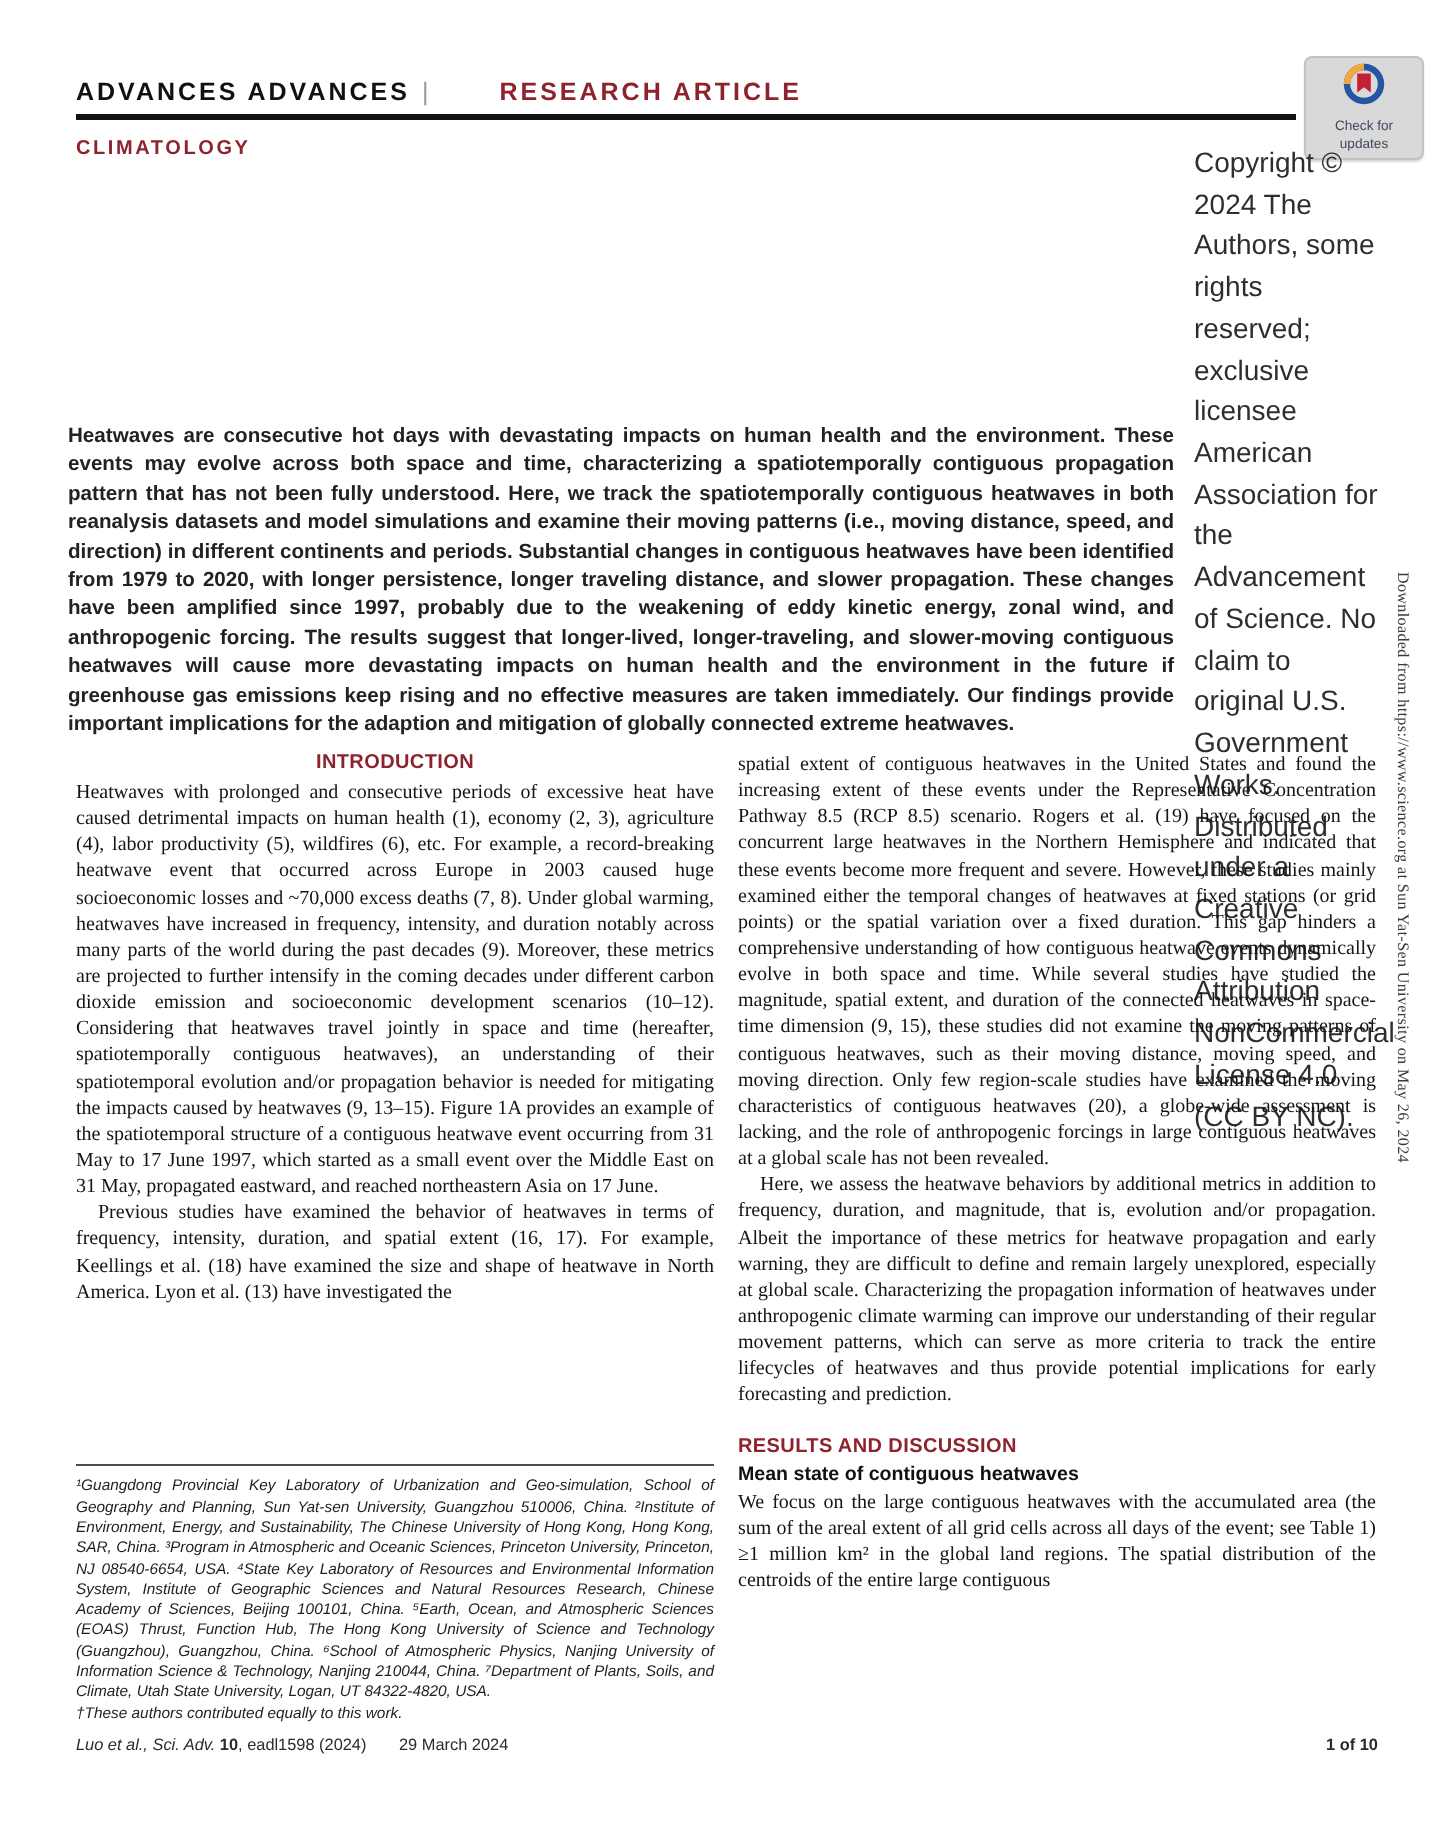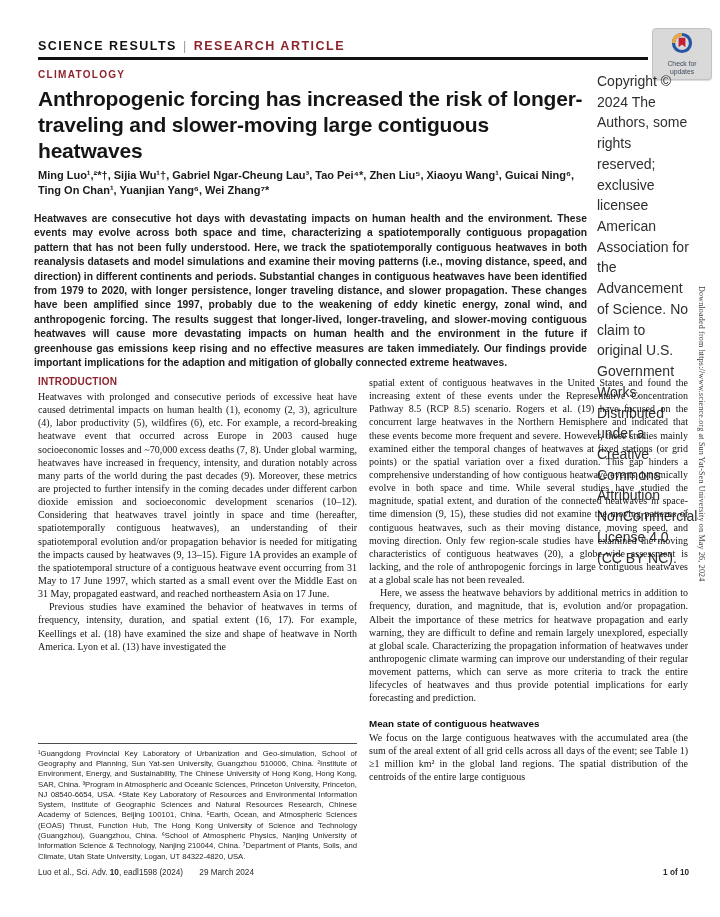--- a/index.html
+++ b/index.html
@@ -15,21 +15,21 @@
     overflow: hidden;
   }
 
   
   .masthead {
     position: absolute; left: 38px; top: 39px;
     font-size: 12.5px; font-weight: bold; letter-spacing: 1.5px;
     color: #111; white-space: nowrap;
   }
   .masthead .sep { color: #999; font-weight: normal; margin: 0 6px; }
-  .masthead .article-type { color: var(--accent); }
+  .masthead .article-type { color: var(--accent); margin-left: 28px; }
   .masthead-rule {
     position: absolute; left: 38px; top: 57px; width: 610px; height: 2.5px;
     background: #111;
   }
 
   
   .badge {
     position: absolute; left: 652px; top: 28px; width: 60px; height: 52px;
     background: #d9d9d9; border: 1px solid #c2c2c2; border-radius: 4px;
     display: flex; flex-direction: column; align-items: center; justify-content: center;
@@ -66,21 +66,21 @@
   .copyright {
     position: absolute; left: 597px; top: 71px; width: 96px;
     font-size: 14px; line-height: 1.48; color: #2e2e2e;
   }
 
   
   .columns {
     position: absolute; left: 38px; top: 376px; width: 651px; height: 486px;
     display: flex; gap: 12px;
   }
-  .col { width: 319px; display: flex; flex-direction: column; }
+  .col { width: 319px; display: flex; flex-direction: column; align-items: center; }
   .section-heading {
     font-family: "Liberation Sans", sans-serif;
     font-size: 10px; font-weight: bold; color: var(--accent);
     letter-spacing: 0.2px; margin-bottom: 3px;
   }
   .sub-heading {
     font-family: "Liberation Sans", sans-serif;
     font-size: 9.8px; font-weight: bold; color: #111; margin-bottom: 2px;
   }
   .body-text {
@@ -89,90 +89,90 @@
   }
   .body-text.indent { text-indent: 11px; }
   .results-block { margin-top: 13px; }
 
   
   .footnotes {
     margin-top: auto;
     border-top: 1px solid #4d4d4d;
     padding-top: 5px;
     font-family: "Liberation Sans", sans-serif;
-    font-size: 7.7px; line-height: 1.34; text-align: justify; color: #1f1f1f;
+    font-size: 7.7px; line-height: 1.34; text-align: justify; color: #1f1f1f; font-style: italic;
   }
   .footnotes p { margin: 0; }
 
   
   .footer {
     position: absolute; left: 38px; top: 868px; width: 651px;
     display: flex; justify-content: space-between; align-items: baseline;
     font-size: 8.2px; color: #2b2b2b;
   }
-  .footer .cite-it { }
+  .footer .cite-it { font-style: italic; }
   .footer .cite-vol { font-weight: bold; text-align: right; }
   .footer .cite-date { margin-left: 14px; }
   .footer .page-num { font-weight: bold; }
 
   
   .vertical-note {
     position: absolute; left: 697px; top: 286px; height: 420px;
     writing-mode: vertical-rl;
     font-family: "Liberation Serif", serif;
     font-size: 8px; color: #3a3a3a; letter-spacing: 0.2px;
     white-space: nowrap;
   }
 </style>
 </head>
 <body>
 
 <div class="page">
 
   <div class="masthead">
-    <span>SCIENCE RESULTS</span><span class="sep">|</span><span class="article-type">RESEARCH ARTICLE</span>
+    <span>ADVANCES ADVANCES</span><span class="sep">|</span><span class="article-type">RESEARCH ARTICLE</span>
   </div>
   <div class="masthead-rule"></div>
 
   <div class="badge">
     <span>
       <svg width="22" height="22" viewBox="0 0 22 22">
         <circle cx="11" cy="11" r="8.5" fill="none" stroke="#2456a4" stroke-width="3.2"></circle>
         <path d="M11 2.5 A8.5 8.5 0 0 0 2.5 11" fill="none" stroke="#f0a93a" stroke-width="3.2"></path>
         <path d="M7.6 5.8 h6.8 v9.4 l-3.4 -2.6 l-3.4 2.6 z" fill="#c42032"></path>
       </svg>
     </span>
     <span class="badge-label">Check for updates</span>
   </div>
 
   <div class="eyebrow">CLIMATOLOGY</div>
-  <h1 class="title">Anthropogenic forcing has increased the risk of longer-traveling and slower-moving large contiguous heatwaves</h1>
-  <div class="authors">Ming Luo¹,²*†, Sijia Wu¹†, Gabriel Ngar-Cheung Lau³, Tao Pei⁴*, Zhen Liu⁵, Xiaoyu Wang¹, Guicai Ning⁶, Ting On Chan¹, Yuanjian Yang⁶, Wei Zhang⁷*</div>
 
   <div class="abstract">Heatwaves are consecutive hot days with devastating impacts on human health and the environment. These events may evolve across both space and time, characterizing a spatiotemporally contiguous propagation pattern that has not been fully understood. Here, we track the spatiotemporally contiguous heatwaves in both reanalysis datasets and model simulations and examine their moving patterns (i.e., moving distance, speed, and direction) in different continents and periods. Substantial changes in contiguous heatwaves have been identified from 1979 to 2020, with longer persistence, longer traveling distance, and slower propagation. These changes have been amplified since 1997, probably due to the weakening of eddy kinetic energy, zonal wind, and anthropogenic forcing. The results suggest that longer-lived, longer-traveling, and slower-moving contiguous heatwaves will cause more devastating impacts on human health and the environment in the future if greenhouse gas emissions keep rising and no effective measures are taken immediately. Our findings provide important implications for the adaption and mitigation of globally connected extreme heatwaves.</div>
 
   <div class="copyright">Copyright © 2024 The Authors, some rights reserved; exclusive licensee American Association for the Advancement of Science. No claim to original U.S. Government Works. Distributed under a Creative Commons Attribution NonCommercial License 4.0 (CC BY NC).</div>
 
   <div class="columns">
 
     <div class="col">
       <div class="section-heading">INTRODUCTION</div>
       <p class="body-text">Heatwaves with prolonged and consecutive periods of excessive heat have caused detrimental impacts on human health (1), economy (2, 3), agriculture (4), labor productivity (5), wildfires (6), etc. For example, a record-breaking heatwave event that occurred across Europe in 2003 caused huge socioeconomic losses and ~70,000 excess deaths (7, 8). Under global warming, heatwaves have increased in frequency, intensity, and duration notably across many parts of the world during the past decades (9). Moreover, these metrics are projected to further intensify in the coming decades under different carbon dioxide emission and socioeconomic development scenarios (10–12). Considering that heatwaves travel jointly in space and time (hereafter, spatiotemporally contiguous heatwaves), an understanding of their spatiotemporal evolution and/or propagation behavior is needed for mitigating the impacts caused by heatwaves (9, 13–15). Figure 1A provides an example of the spatiotemporal structure of a contiguous heatwave event occurring from 31 May to 17 June 1997, which started as a small event over the Middle East on 31 May, propagated eastward, and reached northeastern Asia on 17 June.</p>
       <p class="body-text indent">Previous studies have examined the behavior of heatwaves in terms of frequency, intensity, duration, and spatial extent (16, 17). For example, Keellings et al. (18) have examined the size and shape of heatwave in North America. Lyon et al. (13) have investigated the</p>
 
       <div class="footnotes">
         <p>¹Guangdong Provincial Key Laboratory of Urbanization and Geo-simulation, School of Geography and Planning, Sun Yat-sen University, Guangzhou 510006, China. ²Institute of Environment, Energy, and Sustainability, The Chinese University of Hong Kong, Hong Kong, SAR, China. ³Program in Atmospheric and Oceanic Sciences, Princeton University, Princeton, NJ 08540-6654, USA. ⁴State Key Laboratory of Resources and Environmental Information System, Institute of Geographic Sciences and Natural Resources Research, Chinese Academy of Sciences, Beijing 100101, China. ⁵Earth, Ocean, and Atmospheric Sciences (EOAS) Thrust, Function Hub, The Hong Kong University of Science and Technology (Guangzhou), Guangzhou, China. ⁶School of Atmospheric Physics, Nanjing University of Information Science &amp; Technology, Nanjing 210044, China. ⁷Department of Plants, Soils, and Climate, Utah State University, Logan, UT 84322-4820, USA.</p>
+        <p>†These authors contributed equally to this work.</p>
       </div>
     </div>
 
     <div class="col">
       <p class="body-text">spatial extent of contiguous heatwaves in the United States and found the increasing extent of these events under the Representative Concentration Pathway 8.5 (RCP 8.5) scenario. Rogers et al. (19) have focused on the concurrent large heatwaves in the Northern Hemisphere and indicated that these events become more frequent and severe. However, these studies mainly examined either the temporal changes of heatwaves at fixed stations (or grid points) or the spatial variation over a fixed duration. This gap hinders a comprehensive understanding of how contiguous heatwave events dynamically evolve in both space and time. While several studies have studied the magnitude, spatial extent, and duration of the connected heatwaves in space-time dimension (9, 15), these studies did not examine the moving patterns of contiguous heatwaves, such as their moving distance, moving speed, and moving direction. Only few region-scale studies have examined the moving characteristics of contiguous heatwaves (20), a globe-wide assessment is lacking, and the role of anthropogenic forcings in large contiguous heatwaves at a global scale has not been revealed.</p>
       <p class="body-text indent">Here, we assess the heatwave behaviors by additional metrics in addition to frequency, duration, and magnitude, that is, evolution and/or propagation. Albeit the importance of these metrics for heatwave propagation and early warning, they are difficult to define and remain largely unexplored, especially at global scale. Characterizing the propagation information of heatwaves under anthropogenic climate warming can improve our understanding of their regular movement patterns, which can serve as more criteria to track the entire lifecycles of heatwaves and thus provide potential implications for early forecasting and prediction.</p>
 
       <div class="results-block">
+        <div class="section-heading">RESULTS AND DISCUSSION</div>
         <div class="sub-heading">Mean state of contiguous heatwaves</div>
         <p class="body-text">We focus on the large contiguous heatwaves with the accumulated area (the sum of the areal extent of all grid cells across all days of the event; see Table 1) ≥1 million km² in the global land regions. The spatial distribution of the centroids of the entire large contiguous</p>
       </div>
     </div>
 
   </div>
 
   <div class="footer">
     <div>
       <span class="cite-it">Luo et al., Sci. Adv.</span>

